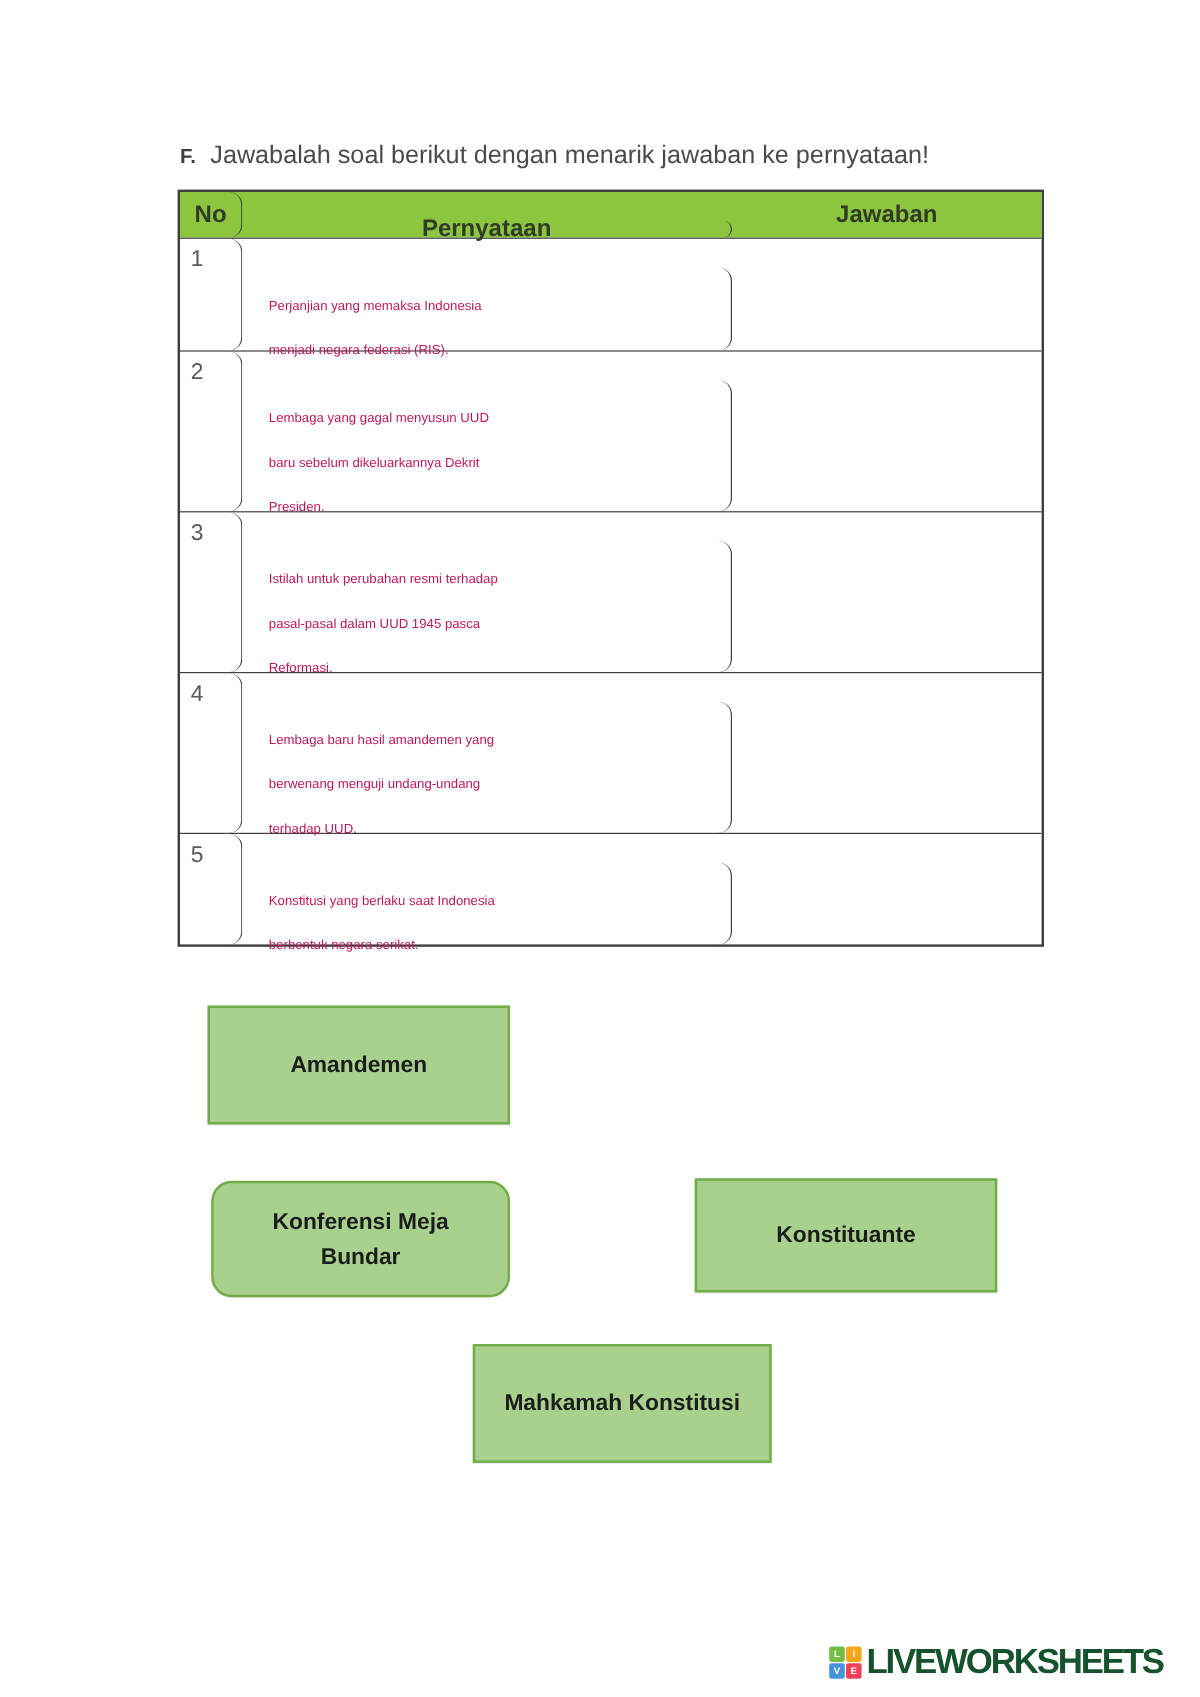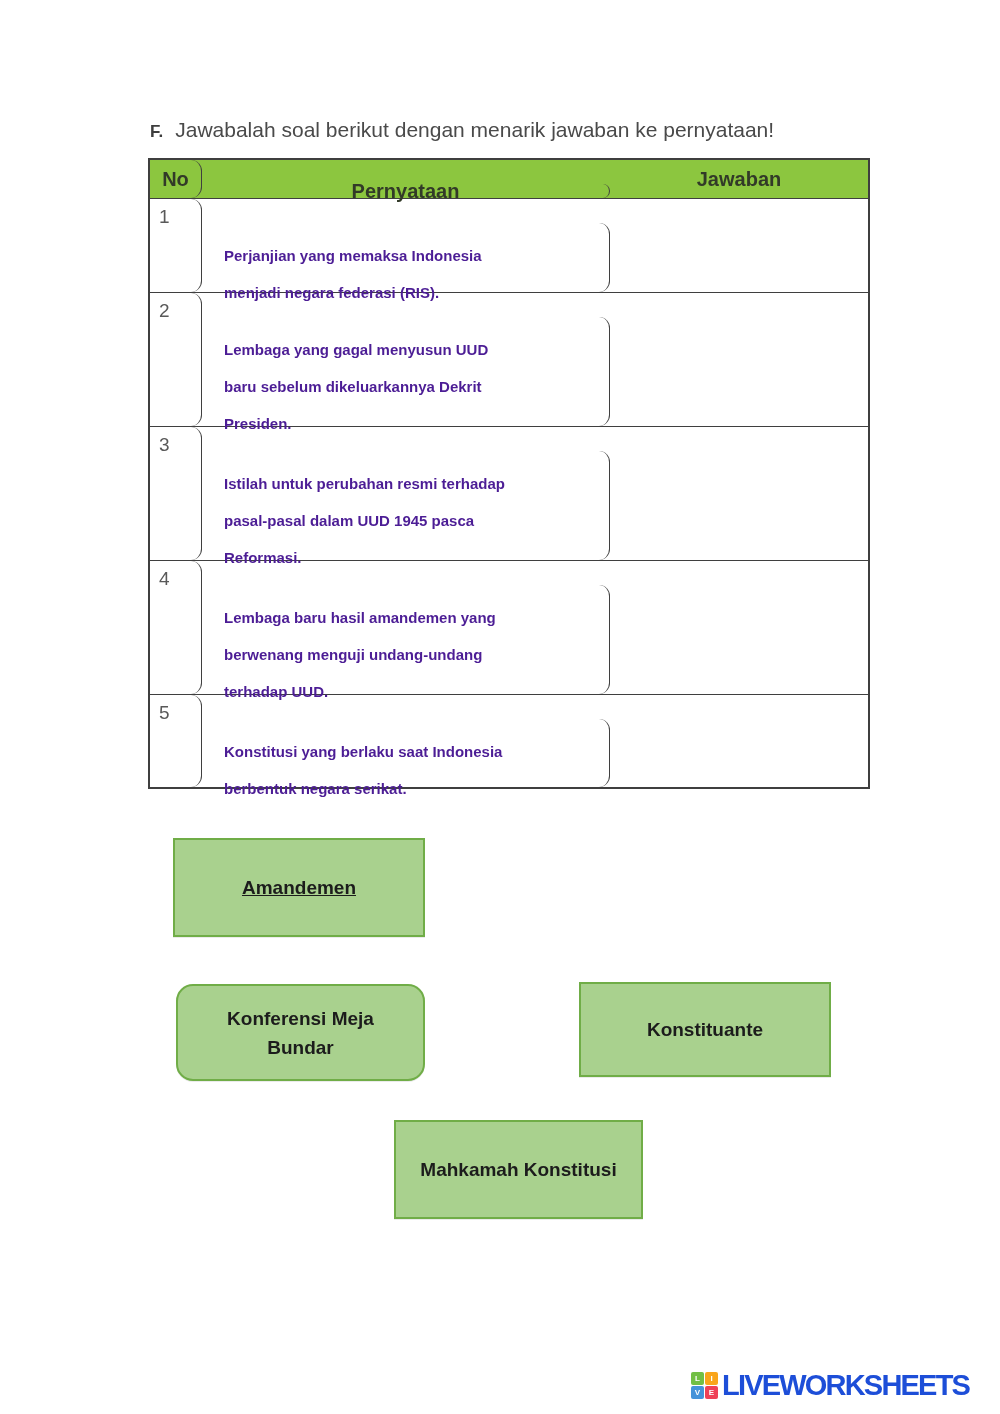--- a/index.html
+++ b/index.html
@@ -22,46 +22,46 @@
   .c-no { width:52px; border-right:1.5px solid #3f3f3f; }
   .c-st { width:408px; border-right:1.5px solid #3f3f3f;margin-top:24px; }
   .c-aw { flex:1; }
   .thead { background:#8CC63F; height:38px; }
   .thead .cell { display:flex; align-items:center; justify-content:center;
     font-weight:bold; font-size:20px; color:#323a28; }
   .rh-2 { height:94px; }
   .rh-3 { height:134px; }
   .rh-2b { height:93px; }
   .row-no { display:block; padding:7px 0 0 9px; font-size:19px; color:#595959; }
-  .row-st { padding:14px 16px 0 22px; font-weight:bold; font-size:15px;
-    line-height:37px; color:#4c1d95; white-space:pre-line; }
+  .row-st { padding:14px 16px 0 22px; font-weight:normal; font-size:11px;
+    line-height:37px; color:#be185d; white-space:pre-line; }
 
   
   .word-box {
     position:absolute; background:#A9D18E; border:2px solid #70AD47;
     display:flex; align-items:center; justify-content:center; text-align:center;
     font-weight:bold; font-size:19px; color:#1c1c1c; line-height:29px;
     white-space:pre-line; box-shadow:0 1px 0 rgba(0,0,0,0.08);
   }
-  .wb-1 { left:173px; top:838px; width:252px; height:99px;text-decoration:underline; }
+  .wb-1 { left:173px; top:838px; width:252px; height:99px; }
   .wb-2 { left:579px; top:839px; width:252px; height:99px; }
   .wb-3 { left:176px; top:984px; width:249px; height:97px;border-radius:17px; }
   .wb-4 { left:579px; top:982px; width:252px; height:95px; }
   .wb-5 { left:394px; top:1120px; width:249px; height:99px; }
 
   
   .brand { position:absolute; left:691px; top:1369px; height:32px; display:flex; align-items:center; }
   .brand-icon { display:grid; grid-template-columns:13px 13px; grid-auto-rows:13px; gap:1px; margin-right:4px; }
   .sq { display:flex; align-items:center; justify-content:center; color:#fff;
     font-size:8px; font-weight:bold; border-radius:2px; font-family:"Liberation Sans",sans-serif; }
   .sq-l { background:#72BF44; }
   .sq-i { background:#F9A51A; }
   .sq-v { background:#4593D9; }
   .sq-e { background:#EF4156; }
-  .brand-text { font-size:29px; font-weight:bold; color:#1d4ed8; letter-spacing:-1.8px; }
+  .brand-text { font-size:29px; font-weight:bold; color:#14532d; letter-spacing:-1.8px; }
 </style>
 </head>
 <body>
 
 <div class="page">
 
   <div class="title">
     <span class="letter">F.</span><span class="instruction">Jawabalah soal berikut dengan menarik jawaban ke pernyataan!</span>
   </div>
 

